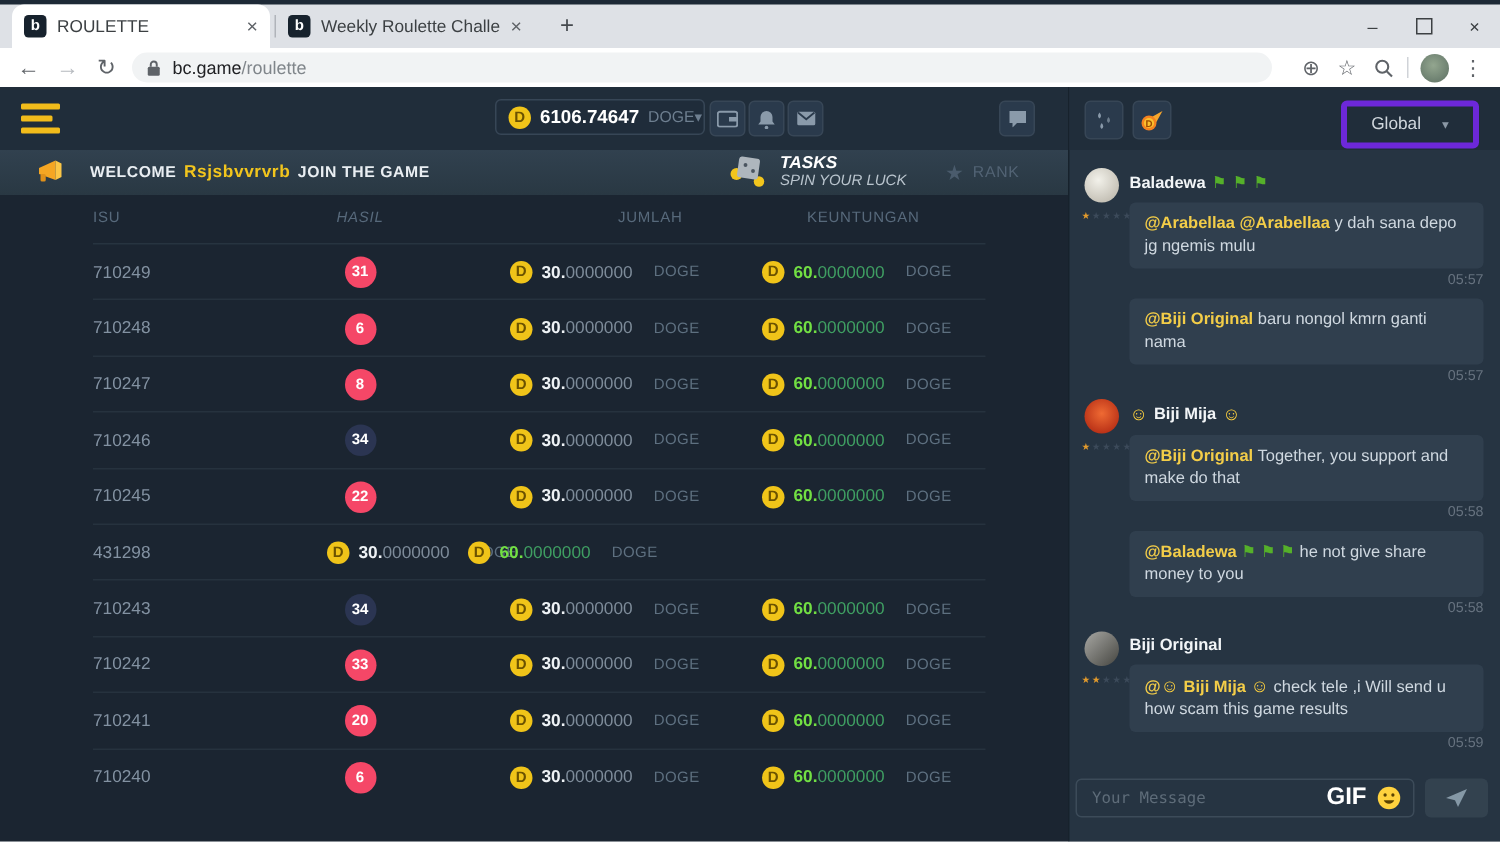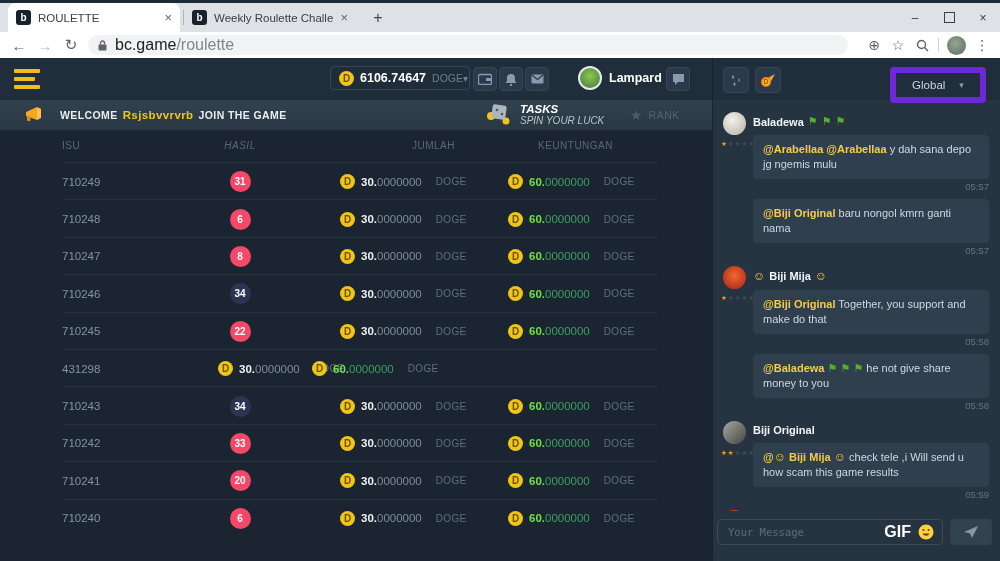--- a/index.html
+++ b/index.html
@@ -15,21 +15,21 @@
   .tab .tab-close{color:#5f6368;font-size:13px;margin-left:6px;cursor:pointer;}
   .tab-divider{position:absolute;left:183px;top:7px;height:15px;width:1px;background:#b0b4ba;}
   #new-tab{position:absolute;left:366px;top:4px;width:24px;height:22px;display:flex;align-items:center;justify-content:center;color:#45494e;font-size:16px;}
   .winctl{position:absolute;top:0;right:0;height:29px;display:flex;}
   .winctl span{width:34px;display:flex;align-items:center;justify-content:center;color:#3c4043;font-size:12px;}
   .max-box{width:9px;height:9px;border:1px solid #3c4043;}
   #toolbar{position:absolute;top:32px;left:0;right:0;height:26px;background:#fff;border-bottom:1px solid #d7dade;}
   .nav-ic{position:absolute;top:2px;width:22px;height:22px;display:flex;align-items:center;justify-content:center;font-size:15px;color:#5f6368;}
   #urlbar{position:absolute;left:88px;top:3px;width:760px;height:20px;background:#f1f3f4;border-radius:10px;display:flex;align-items:center;padding:0 10px;box-sizing:border-box;}
   #urlbar .lock{margin-right:8px;display:flex;}
-  #urlbar .url{font-size:16px;color:#202124;}
+  #urlbar .url{font-size:12px;color:#202124;}
   #urlbar .url .path{color:#80868b;}
   .tb-right{position:absolute;top:2px;height:22px;display:flex;align-items:center;}
   .tb-ic{width:24px;text-align:center;color:#5f6368;font-size:14px;}
   .tb-divider{width:1px;height:14px;background:#d0d3d8;margin:0 4px;}
   .profile-avatar{width:19px;height:19px;border-radius:50%;background:radial-gradient(circle at 45% 40%,#93a68f,#5b6e62);margin:0 4px;}
   
   #site{position:absolute;top:58px;left:0;right:0;bottom:0;background:#1b2531;}
   #site-header{position:absolute;top:0;left:0;right:0;height:42px;background:#202d3a;}
   #hamburger{position:absolute;left:14px;top:11px;width:26px;height:20px;cursor:pointer;}
   #hamburger i{display:block;height:4px;background:#f2bc1b;margin-bottom:4px;border-radius:1px;}
@@ -78,21 +78,21 @@
   .amt-cell .num{margin-left:6px;font-weight:bold;}
   .amt-cell .int{color:#eef2f5;}
   .amt-cell .frac{color:#7d8b99;font-weight:normal;}
   .amt-cell.profit .int{color:#72e043;}
   .amt-cell.profit .frac{color:#3f9e62;}
   .amt-cell .doge{color:#5e7080;font-size:10px;margin-left:14px;letter-spacing:.3px;}
   
   #chat{position:absolute;top:0;left:712px;right:0;bottom:0;background:#263442;border-left:1px solid #17222c;box-sizing:border-box;}
   #chat-header{position:absolute;top:0;left:0;right:0;height:42px;background:#202d3a;}
   .cbtn{position:absolute;top:9px;width:24px;height:24px;border:1px solid #374656;border-radius:4px;background:#2a3a4c;display:flex;align-items:center;justify-content:center;}
-  #global-select{position:absolute;right:14px;top:9px;width:84px;height:24px;border:6px solid #6d28d9;border-radius:4px;display:flex;align-items:center;justify-content:center;color:#cfd6dc;font-size:11.5px;cursor:pointer;}
+  #global-select{position:absolute;right:14px;top:9px;width:84px;height:24px;border:4px solid #6d28d9;border-radius:4px;display:flex;align-items:center;justify-content:center;color:#cfd6dc;font-size:11.5px;cursor:pointer;}
   #global-select .caret{font-size:9px;margin-left:14px;color:#8b98a5;}
   #chat-messages{position:absolute;top:44px;left:0;right:0;bottom:50px;overflow:hidden;padding:4px 0 0 0;}
   .cgroup{display:flex;padding:6px 11px 4px 8px;}
   .cleft{width:32px;flex:0 0 auto;}
   .avatar{width:23px;height:23px;border-radius:50%;margin-left:2px;}
   .av-light{background:radial-gradient(circle at 40% 35%,#f2f1ea,#b5b0a4);}
   .av-dragon{background:radial-gradient(circle at 50% 42%,#ef6a33,#a81f0e);}
   .av-photo{background:linear-gradient(135deg,#a8a8a4,#454540);}
   .stars{margin-top:5px;font-size:6.5px;letter-spacing:1px;color:#3c4a5a;white-space:nowrap;}
   .stars .on{color:#e39b2d;}
@@ -196,25 +196,20 @@
             <circle cx="6" cy="12" r="1.2" fill="#8a9aaa"></circle>
           </svg>
       </div>
       <div class="hbtn" style="left:525px">
         <svg width="13" height="10" viewBox="0 0 13 10">
             <rect x="0.5" y="0.5" width="12" height="9" rx="1" fill="#8a9aaa"></rect>
             <path d="M1 1 l5.5 4.5 L12 1" fill="none" stroke="#2a3a4c" stroke-width="1.2"></path>
           </svg>
       </div>
 
-      <div id="user-area">
-        <span class="user-avatar"></span>
-        <span class="uname">Lampard</span>
-        <span class="caret">▾</span>
-      </div>
       <div class="hbtn" id="chat-toggle">
         <svg width="13" height="12" viewBox="0 0 13 12">
             <path d="M1 1 h11 v8 h-6 l-3 3 v-3 h-2 z" fill="#8a9aaa"></path>
           </svg>
       </div>
     </div>
 
     <div id="welcome-bar">
       <span class="mega">
         <svg width="22" height="17" viewBox="0 0 22 17">

